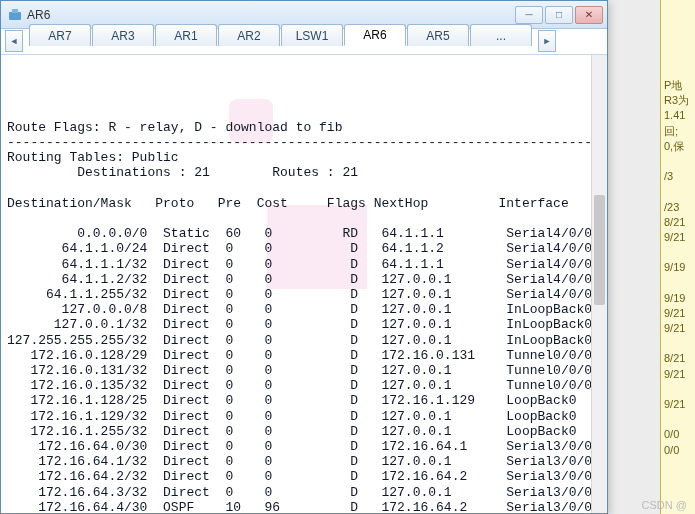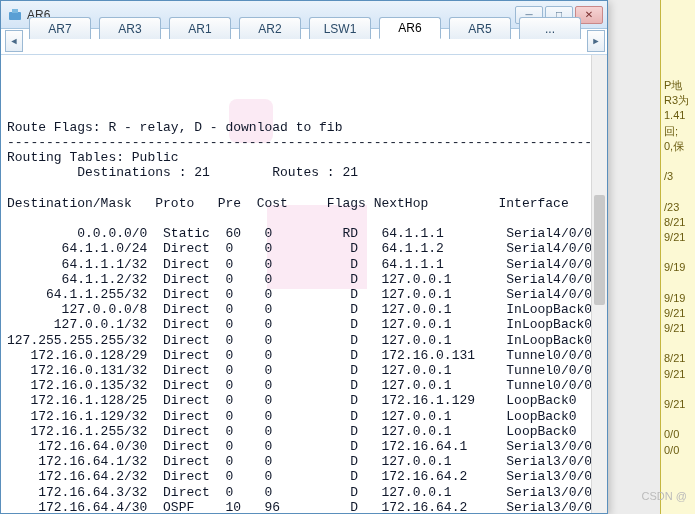--- a/index.html
+++ b/index.html
@@ -9,37 +9,37 @@
   
   .titlebar { height: 28px; background: linear-gradient(#ebf3fb,#d4e5f6); border-bottom: 1px solid #a8c6e0; display: flex; align-items: center; padding: 0 4px 0 6px; }
   .titlebar .icon { width: 16px; height: 16px; margin-right: 4px; display:flex;align-items:center;justify-content:center;}
   .titlebar .title { flex: 1; font-size: 12px; color: #333; }
   .winbtns { display: flex; gap: 2px; }
   .winbtn { width: 28px; height: 18px; background: linear-gradient(#f6f9fc,#e0ebf6); border: 1px solid #9bb9d4; border-radius: 2px; display:flex;align-items:center;justify-content:center; font-family: Arial; font-size:10px; color:#4a6a88;}
   .winbtn.close{ background: linear-gradient(#f6d4d4,#e8b4b4); border-color:#c98888;color:#7a3030;}
   
   .tabbar { height: 26px; background: #fff; border-bottom: 1px solid #c4d8eb; display: flex; align-items:flex-end; padding-left: 4px; }
   .tab-scroll { width: 18px; height: 22px; margin-bottom:2px; border:1px solid #9bb9d4; background: linear-gradient(#fdfdfd,#e6eef6); display:flex;align-items:center;justify-content:center;font-size:9px;color:#4a6a88;}
-  .tabs { display:flex; gap:8px; margin: 16px 6px;}
+  .tabs { display:flex; gap:1px; margin: 9px 6px;}
   .tab { min-width: 62px; height: 22px; margin-bottom:-1px; border:1px solid #9bb9d4; border-bottom:none; border-radius: 3px 3px 0 0; background: linear-gradient(#fdfdfd,#e6eef6); display:flex;align-items:center;justify-content:center; font-size:12px; color:#2a4a68; padding: 0 10px;}
   .tab.active { background: #fff; border-bottom:1px solid #fff; color:#000;}
   
   .term { position:relative; font-family: Liberation Mono, monospace; font-size: 13px; line-height: 15.2px; padding: 4px 8px 0 6px; color:#0f172a; background:#fff; height: calc(100% - 54px); overflow:hidden; white-space: pre; }
   
   .bg-square { position:absolute; background:#fbeaf4; pointer-events:none; }
   .bg1 { left: 228px; top: 44px; width: 44px; height: 44px; border-radius:8px;}
   .bg2 { left: 266px; top: 150px; width: 100px; height: 84px;}
   
   .sidepanel { position:absolute; left: 660px; top:0; width: 35px; height: 514px; background:#fcf9d4; border-left:1px solid #c4b640; font-size:11px; color:#6a5c10; padding-top:78px;}
   .sidepanel .row{ padding:0 3px; height:15.2px; line-height:15.2px; white-space:nowrap; overflow:hidden;}
   
   .scrollbar{position:absolute;right:0;top:54px;bottom:0;width:16px;background:#f0f0f0;border-left:1px solid #d8d8d8;}
   .scrollbar .thumb{position:absolute;left:2px;right:2px;top:140px;height:110px;background:#c8c8c8;border-radius:2px;}
   
-  .watermark{position:absolute;right:8px;bottom:12px;color:#bbb;font-size:11px;font-family:Arial;}
+  .watermark{position:absolute;right:8px;bottom:3px;color:#bbb;font-size:11px;font-family:Arial;}
 </style>
 </head>
 <body>
 
 <div class="window">
   <div class="titlebar">
     <span class="icon">
       <svg width="14" height="14" viewBox="0 0 14 14">
           <rect x="1" y="4" width="12" height="8" fill="#5a9fd4" rx="1"></rect>
           <rect x="4" y="1" width="6" height="4" fill="#7ab8e0"></rect>

